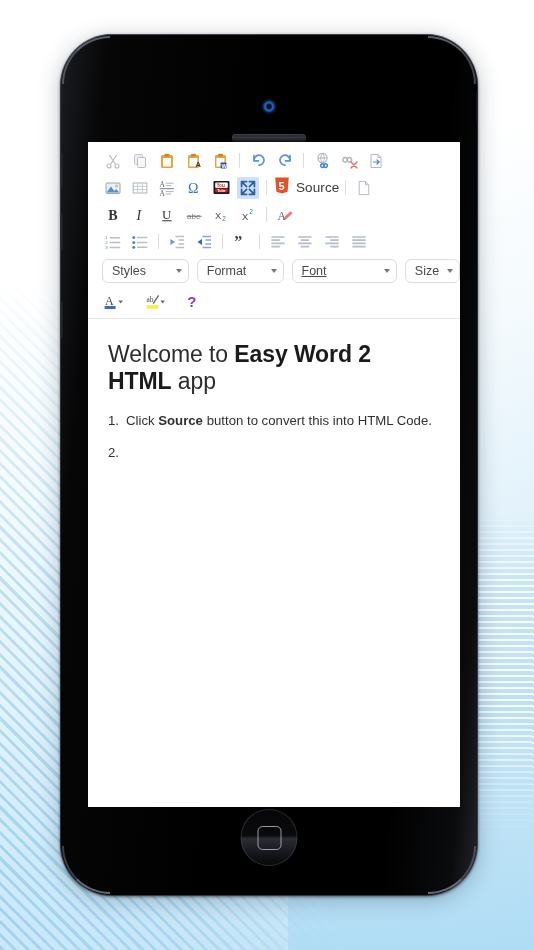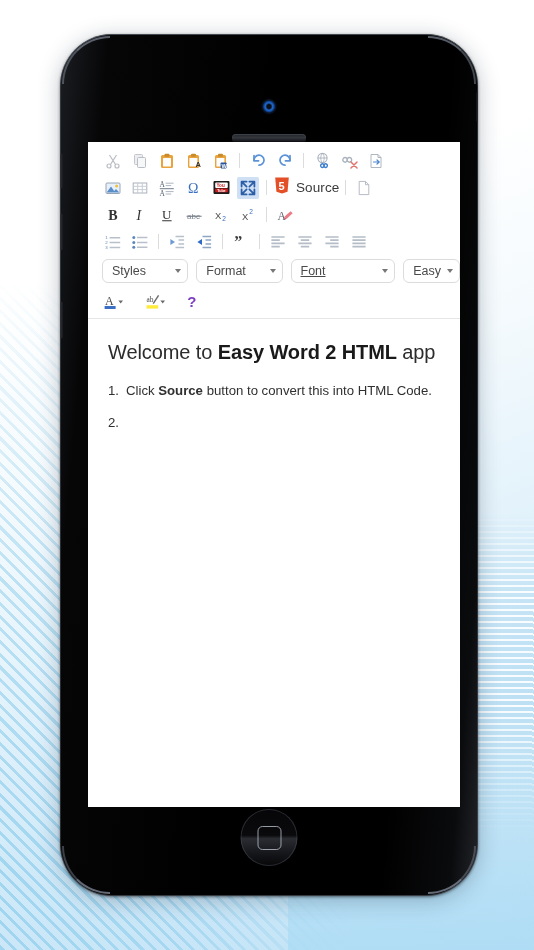--- a/index.html
+++ b/index.html
@@ -130,21 +130,21 @@
   .caret{
     width:0;height:0;border-left:3.5px solid transparent;border-right:3.5px solid transparent;
     border-top:4px solid #777;margin-left:6px;
   }
 
   
   #editor{
     background:#fff;height:100%;padding:22px 22px 0 20px;box-sizing:border-box;
   }
   #doc-title{
-    font-size:20px;line-height:1.18;color:#2c2c2c;font-weight:400;
+    font-size:23px;line-height:1.18;color:#2c2c2c;font-weight:400;
     margin:0 0 16px 0;letter-spacing:-.1px;
   }
   #doc-title b{font-weight:700;color:#1a1a1a;}
   .doc-li{
     display:flex;font-size:13.2px;color:#303030;line-height:1.45;margin-bottom:13px;
   }
   .doc-li .num{width:18px;flex:none;}
   .doc-li b{font-weight:700;}
 </style>
 </head>
@@ -429,21 +429,21 @@
         </div>
         <div class="dd dd-format">
           <span>Format</span>
           <span class="caret"></span>
         </div>
         <div class="dd dd-font">
           <span>Font</span>
           <span class="caret"></span>
         </div>
         <div class="dd dd-size">
-          <span>Easy</span>
+          <span>Size</span>
           <span class="caret"></span>
         </div>
       </div>
 
       <div class="tb-row" style="padding-top:2px;">
         <div class="tb-btn" style="width:24px;">
           <svg width="21" height="17" viewBox="0 0 21 17">
             <text x="1" y="12.4" font-family="Liberation Serif, serif" font-size="12" fill="#4a4a4a">A</text>
             <rect x="0.6" y="13" width="11" height="3" fill="#3b6fc4"></rect>
             <path d="M14.4 7.4 L19 7.4 L16.7 10.6 z" fill="#6a6a6a"></path>

